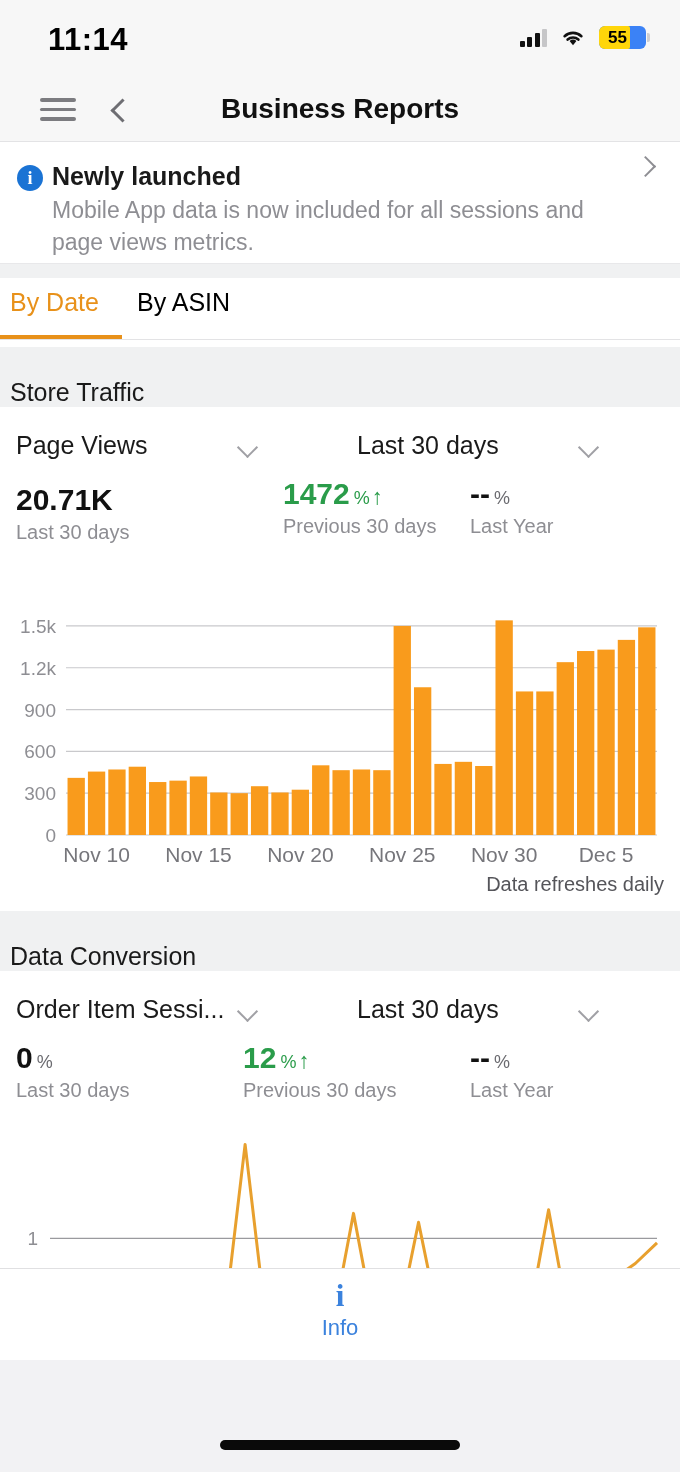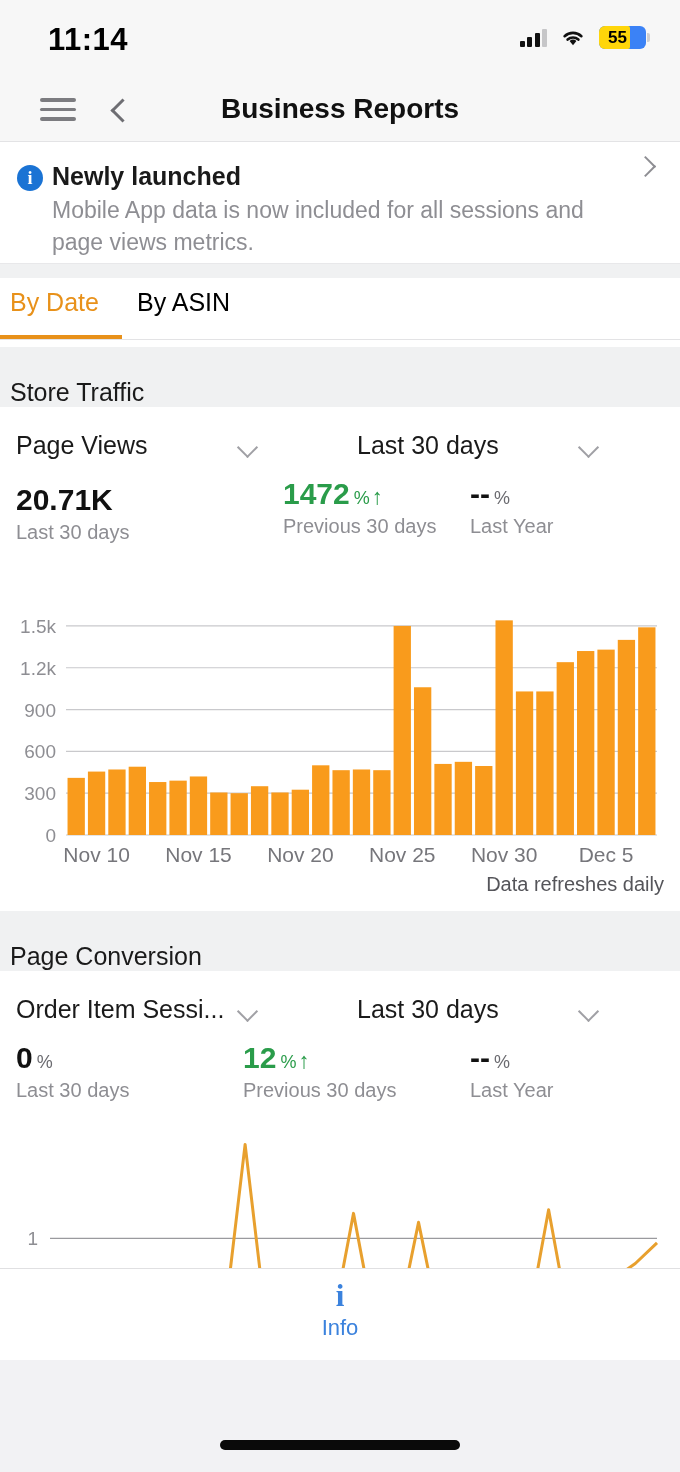--- a/index.html
+++ b/index.html
@@ -309,21 +309,21 @@
           <text x="402.3" y="285" text-anchor="middle" class="xtick-label">Nov 25</text>
           <text x="504.2" y="285" text-anchor="middle" class="xtick-label">Nov 30</text>
           <text x="606.1" y="285" text-anchor="middle" class="xtick-label">Dec 5</text>
         </svg>
     </div>
 
     <div class="chart-note" style="top:466px;">Data refreshes daily</div>
   </div>
 
   <div class="section-head" style="top:911px;height:60px;">
-    <span>Page Conversion</span>
+    <span>Data Conversion</span>
   </div>
 
   <div class="card" style="top:971px;height:360px;">
     <div class="selector" style="left:16px;top:24px;">Order Item Sessi...</div>
     <div class="chev-down" style="left:237px;top:30px;"></div>
 
     <div class="selector" style="left:357px;top:24px;">Last 30 days</div>
     <div class="chev-down" style="left:578px;top:30px;"></div>
 
     <div class="stat" style="left:16px;top:70px;">

